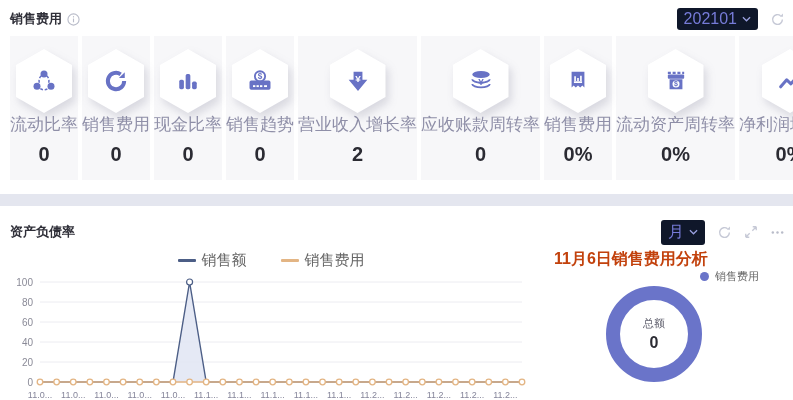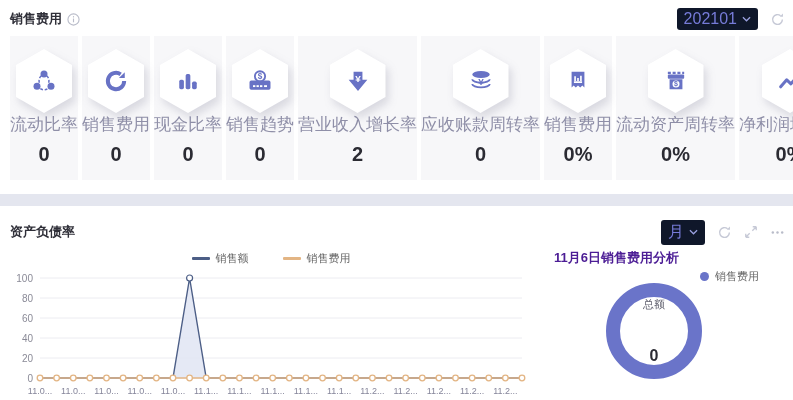--- a/index.html
+++ b/index.html
@@ -25,30 +25,30 @@
   .hex svg { color:#6872c5; }
   .card-label { font-size:17px; color:#8f8fa8; white-space:nowrap; }
   .card-value { margin-top:7px; font-size:20px; font-weight:bold; color:#2b2b33; }
 
   .divider-band { height:12px; background:#e4e6ef; margin-top:14px; }
 
   .bottom-section { padding:15px 8px 0 10px; }
   .charts-row { display:flex; margin-top:6px; }
   .line-panel { width:522px; }
   .lg-row { display:flex; justify-content:center; gap:34px; margin:2px 0 4px 0; }
-  .lg-item { display:flex; align-items:center; gap:6px; font-size:11px; color:#666; cursor:pointer; }
+  .lg-item { display:flex; align-items:center; gap:6px; font-size:15px; color:#666; cursor:pointer; }
   .lg-line { width:18px; height:3px; border-radius:1px; display:inline-block; }
   .donut-panel { flex:1; position:relative; padding-left:22px; }
-  .donut-title { font-size:13px; font-weight:bold; color:#4c1d95; }
+  .donut-title { font-size:16px; font-weight:bold; color:#c2410c; }
   .donut-legend { position:absolute; top:20px; right:26px; display:flex; align-items:center;
     gap:6px; font-size:11px; color:#666; cursor:pointer; }
   .lg-dot { width:9px; height:9px; border-radius:50%; display:inline-block; }
   .donut-wrap { margin:16px 0 0 52px; width:96px; height:96px; border-radius:50%;
     border:14px solid #6a74c9; display:flex; flex-direction:column; align-items:center;
-    justify-content:space-between; }
+    justify-content:center; }
   .donut-center-label { font-size:11px; color:#60606e; }
   .donut-center-value { font-size:16px; font-weight:bold; color:#2b2b33; margin-top:3px; }
 </style>
 </head>
 <body>
 
 <div class="top-section">
   <div class="sec-header">
     <div class="sec-title-wrap">
       <span class="sec-title">销售费用</span>

